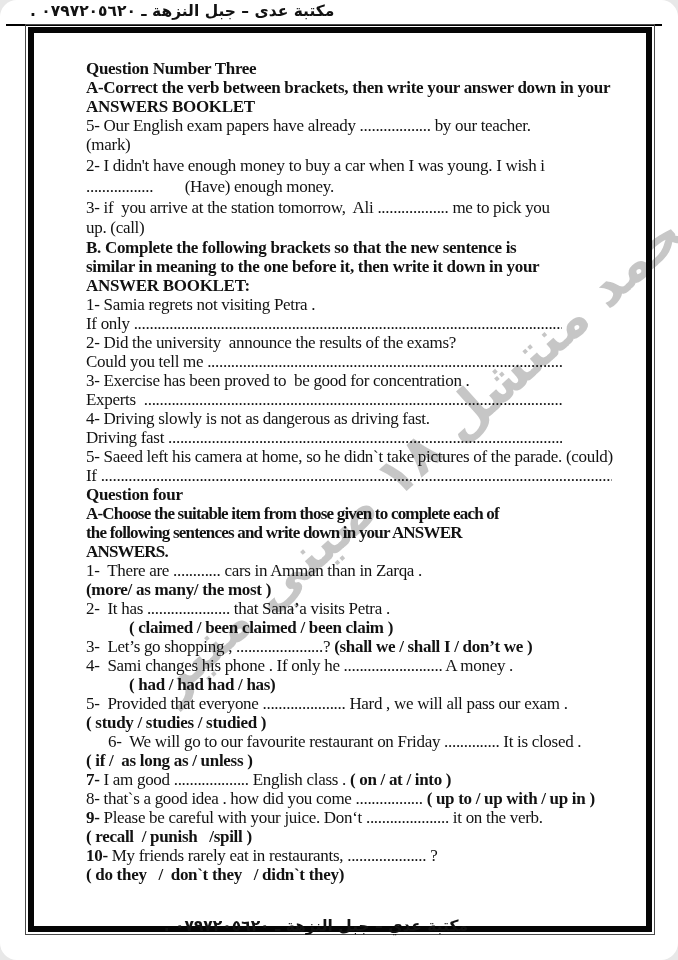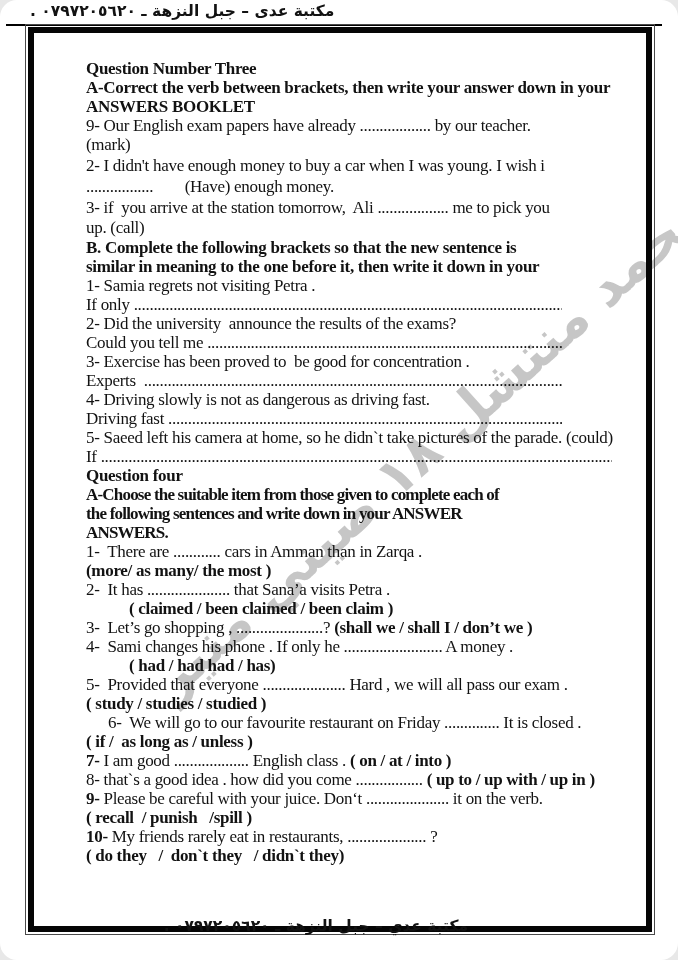--- a/index.html
+++ b/index.html
@@ -48,29 +48,30 @@
 
   <div class="watermark">محمد منتشل ١٨ صيني منير</div>
 
   <div class="frame">
     <div class="content">
 
       <p class="q3-title">Question Number Three</p>
       <p class="a-head gap2">A-Correct the verb between brackets, then write your answer down in your</p>
       <p class="a-head">ANSWERS BOOKLET</p>
 
-      <p class="a-line">9- Our English exam papers have already .................. by our teacher.</p>
+      <p class="a-line">5- Our English exam papers have already .................. by our teacher.</p>
       <p class="a-line" style="margin-bottom:2px;">(mark)</p>
       <p class="a-line gap2">2- I didn't have enough money to buy a car when I was young. I wish i</p>
       <p class="a-line" style="line-height:23px;">.................        (Have) enough money.</p>
       <p class="a-line" style="line-height:20px;">3- if  you arrive at the station tomorrow,  Ali .................. me to pick you</p>
       <p class="a-line" style="line-height:20px;">up. (call)</p>
 
       <p class="b-head b-block">B. Complete the following brackets so that the new sentence is</p>
       <p class="b-head">similar in meaning to the one before it, then write it down in your</p>
+      <p class="b-head">ANSWER BOOKLET:</p>
 
       <p class="b-sent b-sent1">1- Samia regrets not visiting Petra .</p>
       <p class="b-comp">If only ........................................................................................................................</p>
       <p class="b-sent">2- Did the university  announce the results of the exams?</p>
       <p class="b-comp">Could you tell me ....................................................................................................</p>
       <p class="b-sent">3- Exercise has been proved to  be good for concentration .</p>
       <p class="b-comp">Experts  .......................................................................................................................</p>
       <p class="b-sent">4- Driving slowly is not as dangerous as driving fast.</p>
       <p class="b-comp">Driving fast ..................................................................................................................</p>
       <p class="b-sent">5- Saeed left his camera at home, so he didn`t take pictures of the parade. (could)</p>

